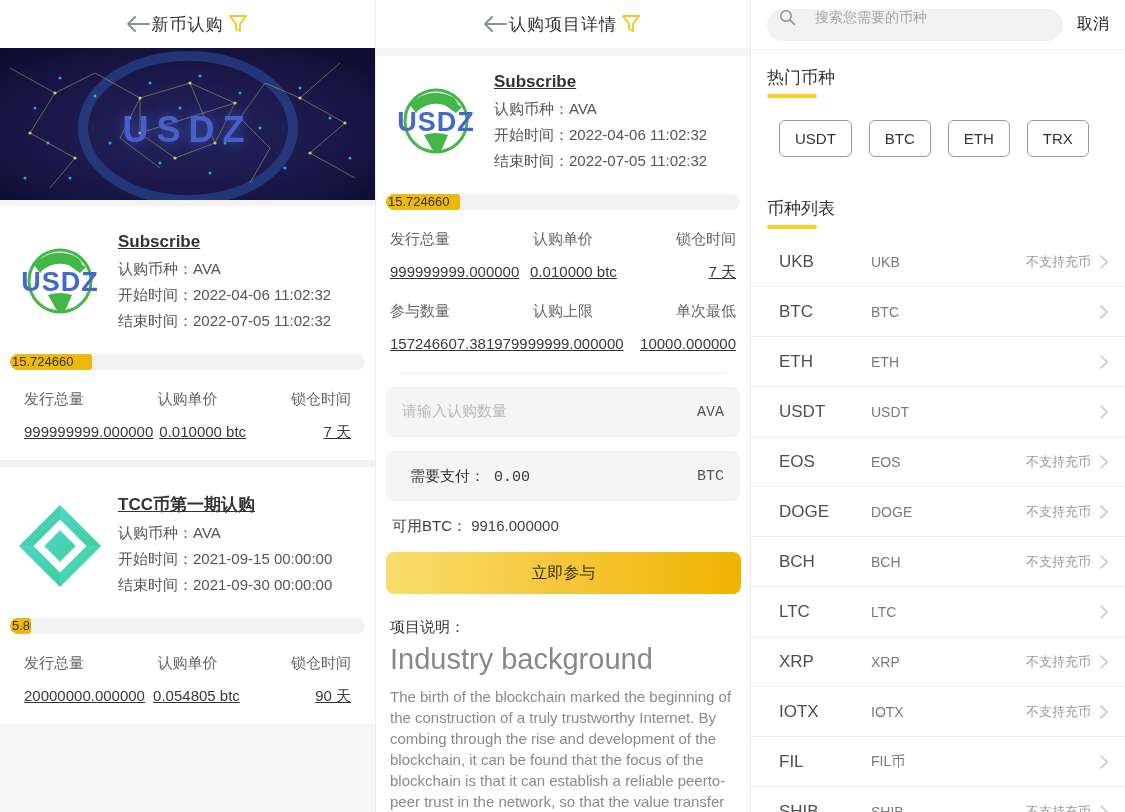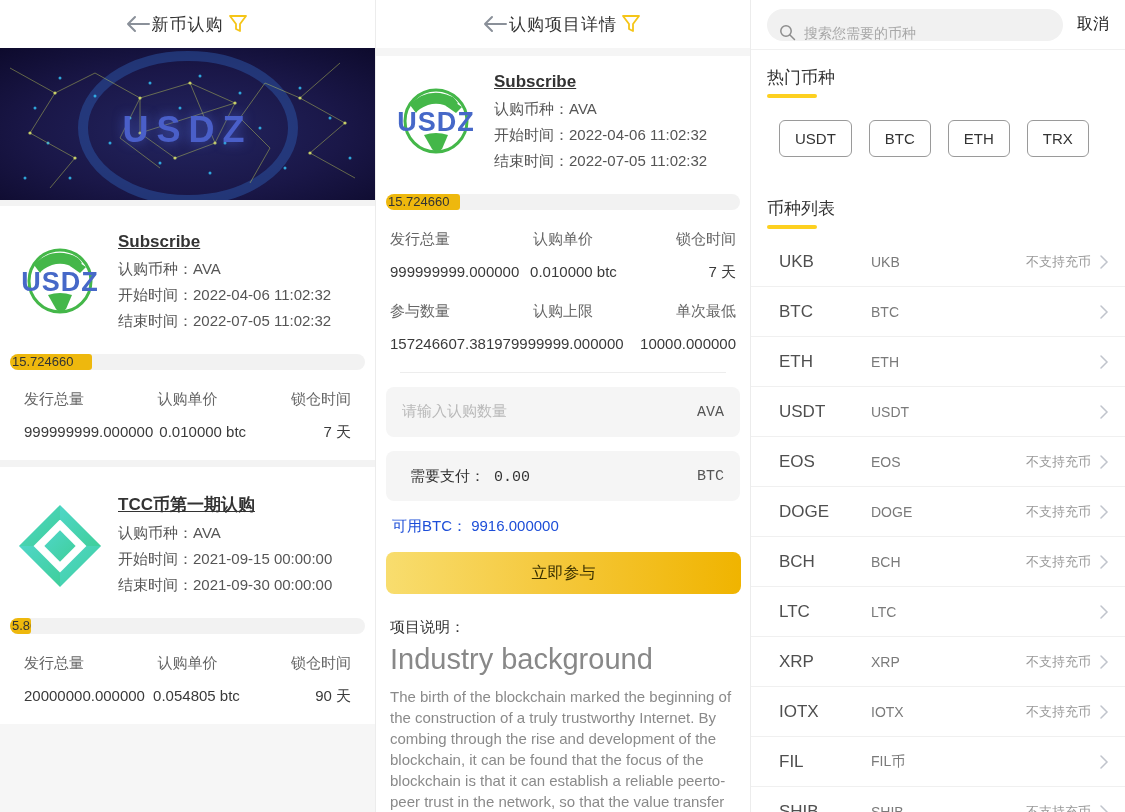--- a/index.html
+++ b/index.html
@@ -38,44 +38,44 @@
     font-size:13px; line-height:16px; padding:0 2px; white-space:nowrap; overflow:hidden; }
 
   .stats { padding:0 24px; }
   .stats .srow { display:flex; margin-top:20px; }
   .stats .c { flex:1; font-size:15px; white-space:nowrap; }
   .stats .c.l { text-align:left; }
   .stats .c.m { text-align:center; }
   .stats .c.r { text-align:right; }
   .stats .lab2 { color:#666; }
   .stats .val { color:#3a3a3a; }
-  .stats .srow.vals { margin-top:14px; }
+  .stats .srow.vals { margin-top:14px;text-decoration:underline; }
   .stats-divider { height:1px; background:#ededed; margin:20px 10px 0; }
 
   
   .input-box, .pay-box { margin:14px 10px 0; background:#f5f5f5; border-radius:8px;
     height:50px; display:flex; align-items:center; justify-content:space-between; padding:0 16px;font-family:Liberation Mono, monospace; }
   .input-box input { border:none; outline:none; background:transparent; font-size:15px;
     color:#333; flex:1; font-family:inherit; }
   .input-box input::placeholder { color:#b9b9b9; }
   .box-suffix { font-size:15px; color:#555; }
   .pay-left { font-size:15px; color:#333;margin-left:8px; }
-  .avail { margin:16px 16px 0; font-size:15px; color:#1d4ed8; }
+  .avail { margin:16px 16px 0; font-size:15px; color:#404040; }
   .join-btn { margin:16px 10px 0; height:42px; border:none; border-radius:8px; width:355px;
     background:linear-gradient(90deg,#f8dd6e 0%,#f5c93e 45%,#f0b400 100%);
     font-size:16px; color:#3a3000; cursor:pointer; font-family:inherit; display:block; }
   .desc-label { margin:24px 14px 0; font-size:15px; color:#333; }
   .desc-head { margin:6px 14px 0; font-size:29px; color:#888; font-weight:normal; }
   .desc-para { margin:10px 14px 0; font-size:15px; color:#8a8a8a; line-height:21px; }
 
   
   .rhdr { height:50px; display:flex; align-items:center; padding:0 16px; gap:14px;
     border-bottom:1px solid #f0f0f0; background:#fff; }
   .search-pill { flex:1; height:32px; background:#f1f1f1; border-radius:16px;
-    display:flex; align-items:flex-end; padding:0 12px; gap:8px; }
+    display:flex; align-items:flex-start; padding:0 12px; gap:19px; }
   .search-pill input { border:none; outline:none; background:transparent; flex:1;
     font-size:14px; color:#333; font-family:inherit; }
   .search-pill input::placeholder { color:#a8a8a8; }
   .cancel { font-size:16px; color:#222; cursor:pointer; white-space:nowrap; }
 
   .sec-title { margin:16px 16px 0; font-size:17px; color:#333; display:inline-block; }
   .sec-wrap { display:flex; flex-direction:column; }
   .underline { width:50px; height:4px; background:#fdd020; border-radius:2px; margin:5px 0 0 16px; }
 
   .chips { display:flex; gap:17px; padding:22px 16px 10px 28px; }

